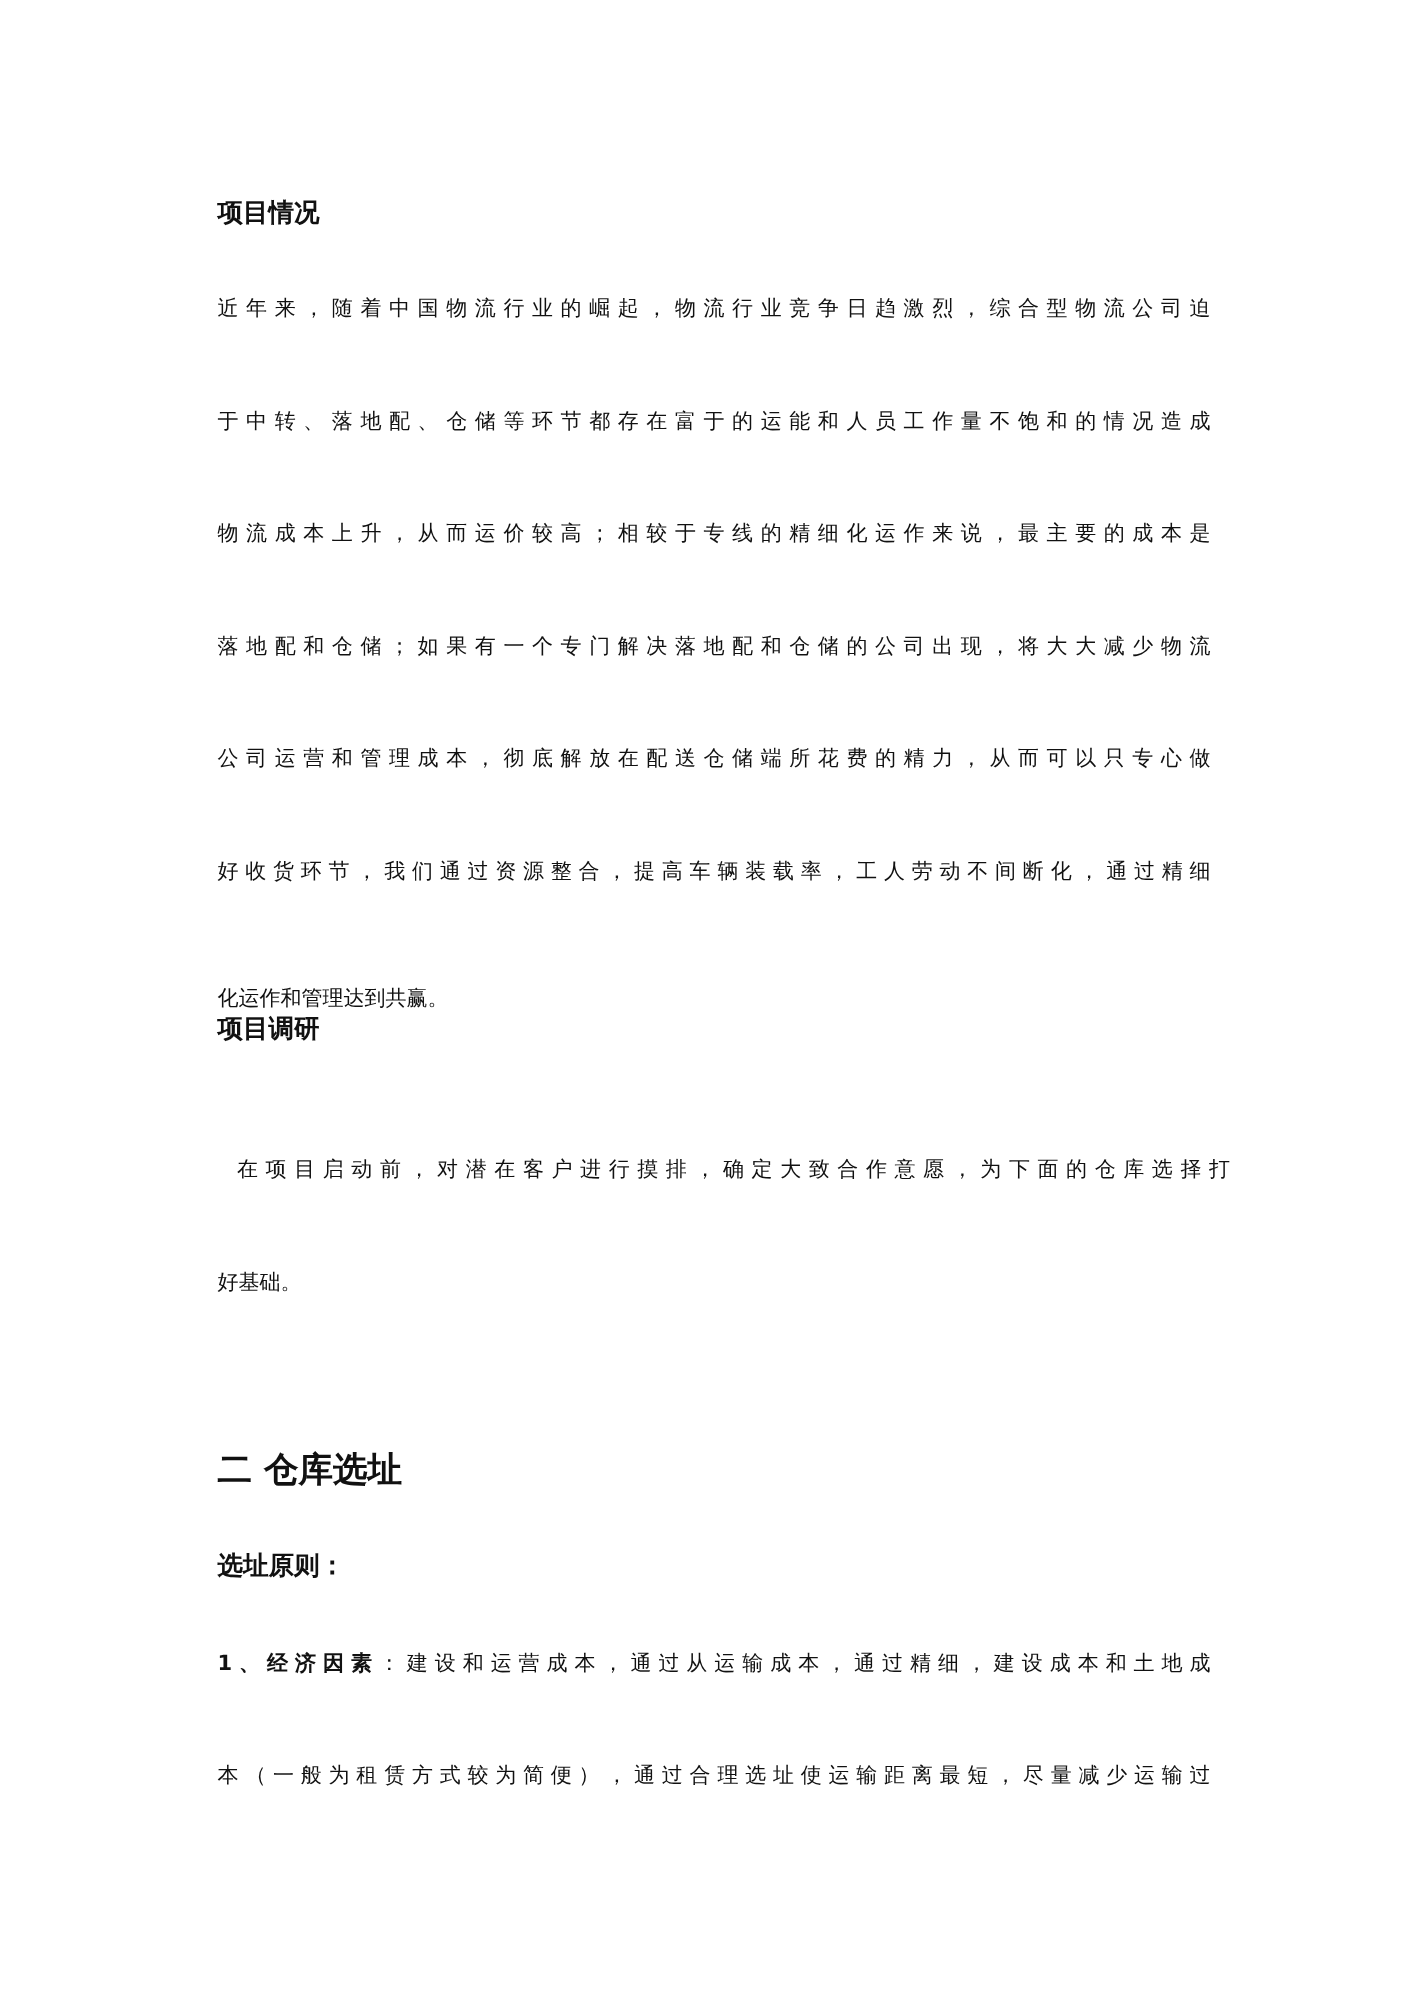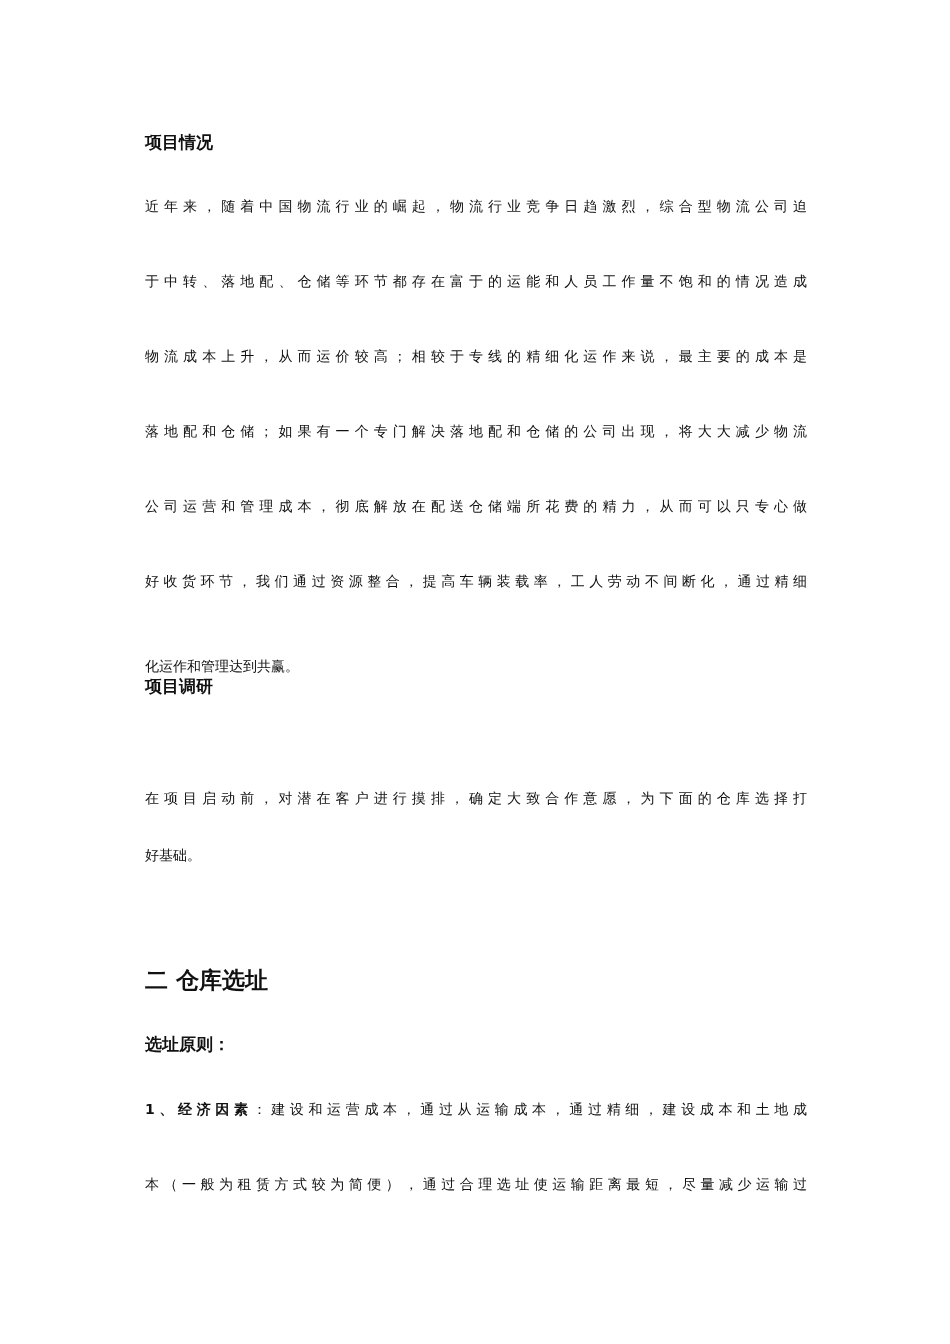--- a/index.html
+++ b/index.html
@@ -35,25 +35,25 @@
   <div class="line" style="top:196px;"> 近年来，随着中国物流行业的崛起，物流行业竞争日趋激烈，综合型物流公司迫</div>
   <div class="line" style="top:271px;">于中转、落地配、仓储等环节都存在富于的运能和人员工作量不饱和的情况造成</div>
   <div class="line" style="top:346px;">物流成本上升，从而运价较高；相较于专线的精细化运作来说，最主要的成本是</div>
   <div class="line" style="top:421px;">落地配和仓储；如果有一个专门解决落地配和仓储的公司出现，将大大减少物流</div>
   <div class="line" style="top:496px;">公司运营和管理成本，彻底解放在配送仓储端所花费的精力，从而可以只专心做</div>
   <div class="line" style="top:571px;">好收货环节，我们通过资源整合，提高车辆装载率，工人劳动不间断化，通过精细</div>
   <div class="line last" style="top:656px;">化运作和管理达到共赢。</div>
 
   <div class="h3" style="top:676px;">项目调研</div>
 
-  <div class="line" style="top:788px;">在项目启动前，对潜在客户进行摸排，确定大致合作意愿，为下面的仓库选择打</div>
+  <div class="line" style="top:770px;margin-left:13px;">在项目启动前，对潜在客户进行摸排，确定大致合作意愿，为下面的仓库选择打</div>
   <div class="line last" style="top:845px;">好基础。</div>
 
   <div class="h2" style="top:966px;">二 仓库选址</div>
 
-  <div class="h3" style="top:1034px;">选址原则：</div>
+  <div class="h3" style="top:1034px;font-family:Liberation Serif, serif;">选址原则：</div>
 
   <div class="line" style="top:1099px;">
     <span class="b">1、</span><span class="b">经济因素</span><span>：</span><span>建设和运营成本，通过从运输成本，通过精细，建设成本和土地成</span>
   </div>
   <div class="line" style="top:1174px;">本（一般为租赁方式较为简便），通过合理选址使运输距离最短，尽量减少运输过</div>
 
 </div>
 
 </body></html>

